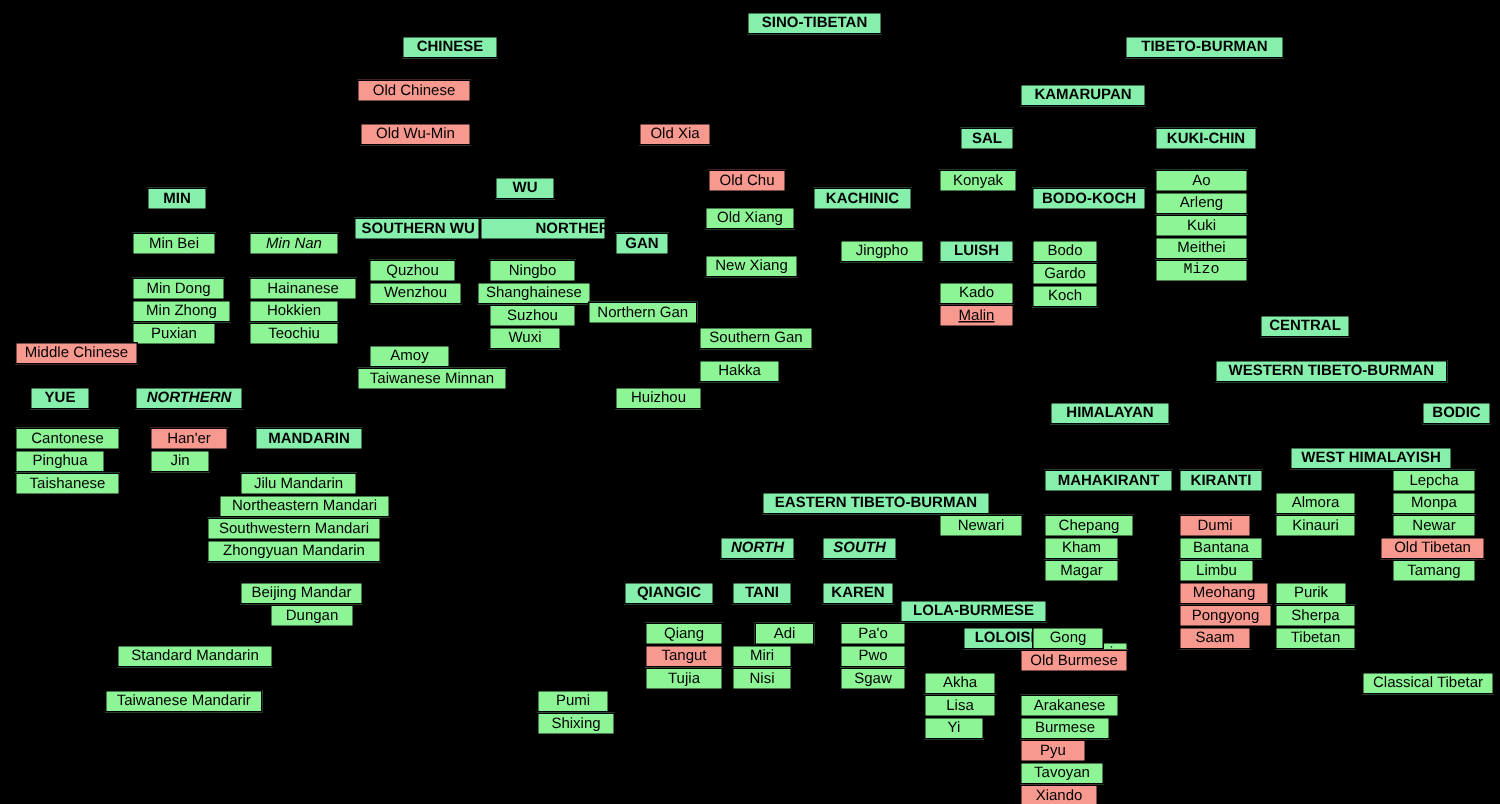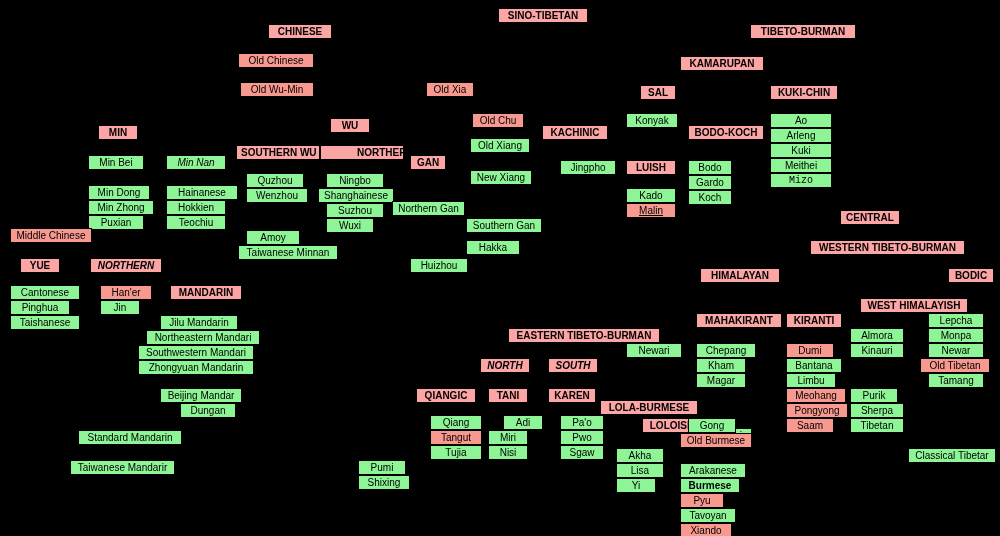--- a/index.html
+++ b/index.html
@@ -1,17 +1,17 @@
 <!DOCTYPE html>
 <html><head>
 <meta charset="utf-8">
 <style>
 body{margin:0;padding:0;background:#000;font-family:Arial,sans-serif;font-size:10px;width:1000px;height:536px;position:relative}
 .node{position:absolute;border:1px solid #000;text-align:center;padding:1px 4px;white-space:nowrap;box-sizing:border-box;height:15px;line-height:12px}
-.family{background:#fca5a5;font-weight:bold}
+.family{background:#86efac;font-weight:bold}
 .green{background:#8ef596}
 .red{background:#f89990}
 .italic{font-style:italic}
 </style>
 </head>
 <body>
 
 <div class="node family" style="left: 498px; top: 8px; width: 90px;">SINO-TIBETAN</div>
 <div class="node family" style="left: 268px; top: 24px; width: 64px;">CHINESE</div>
 <div class="node family" style="left: 750px; top: 24px; width: 106px;">TIBETO-BURMAN</div>
@@ -128,16 +128,16 @@
 <div class="node green" style="left: 488px; top: 445px; width: 40px;">Nisi</div>
 <div class="node green" style="left: 560px; top: 445px; width: 44px;">Sgaw</div>
 <div class="node green" style="left: 616px; top: 448px; width: 48px;">Akha</div>
 <div class="node green" style="left: 908px; top: 448px; width: 88px;">Classical Tibetar</div>
 <div class="node green" style="left: 70px; top: 460px; width: 105px;">Taiwanese Mandarir</div>
 <div class="node green" style="left: 358px; top: 460px; width: 48px;">Pumi</div>
 <div class="node green" style="left: 616px; top: 463px; width: 48px;">Lisa</div>
 <div class="node green" style="left: 680px; top: 463px; width: 66px;">Arakanese</div>
 <div class="node green" style="left: 358px; top: 475px; width: 52px;">Shixing</div>
 <div class="node green" style="left: 616px; top: 478px; width: 40px;">Yi</div>
-<div class="node green" style="left: 680px; top: 478px; width: 60px; font-weight: bold;">Burmese</div>
+<div class="node green" style="left: 680px; top: 478px; width: 60px;">Burmese</div>
 <div class="node red" style="left: 680px; top: 493px; width: 44px;">Pyu</div>
 <div class="node green" style="left: 680px; top: 508px; width: 56px;">Tavoyan</div>
 <div class="node red" style="left: 680px; top: 523px; width: 52px;">Xiando</div>
 
 </body></html>

